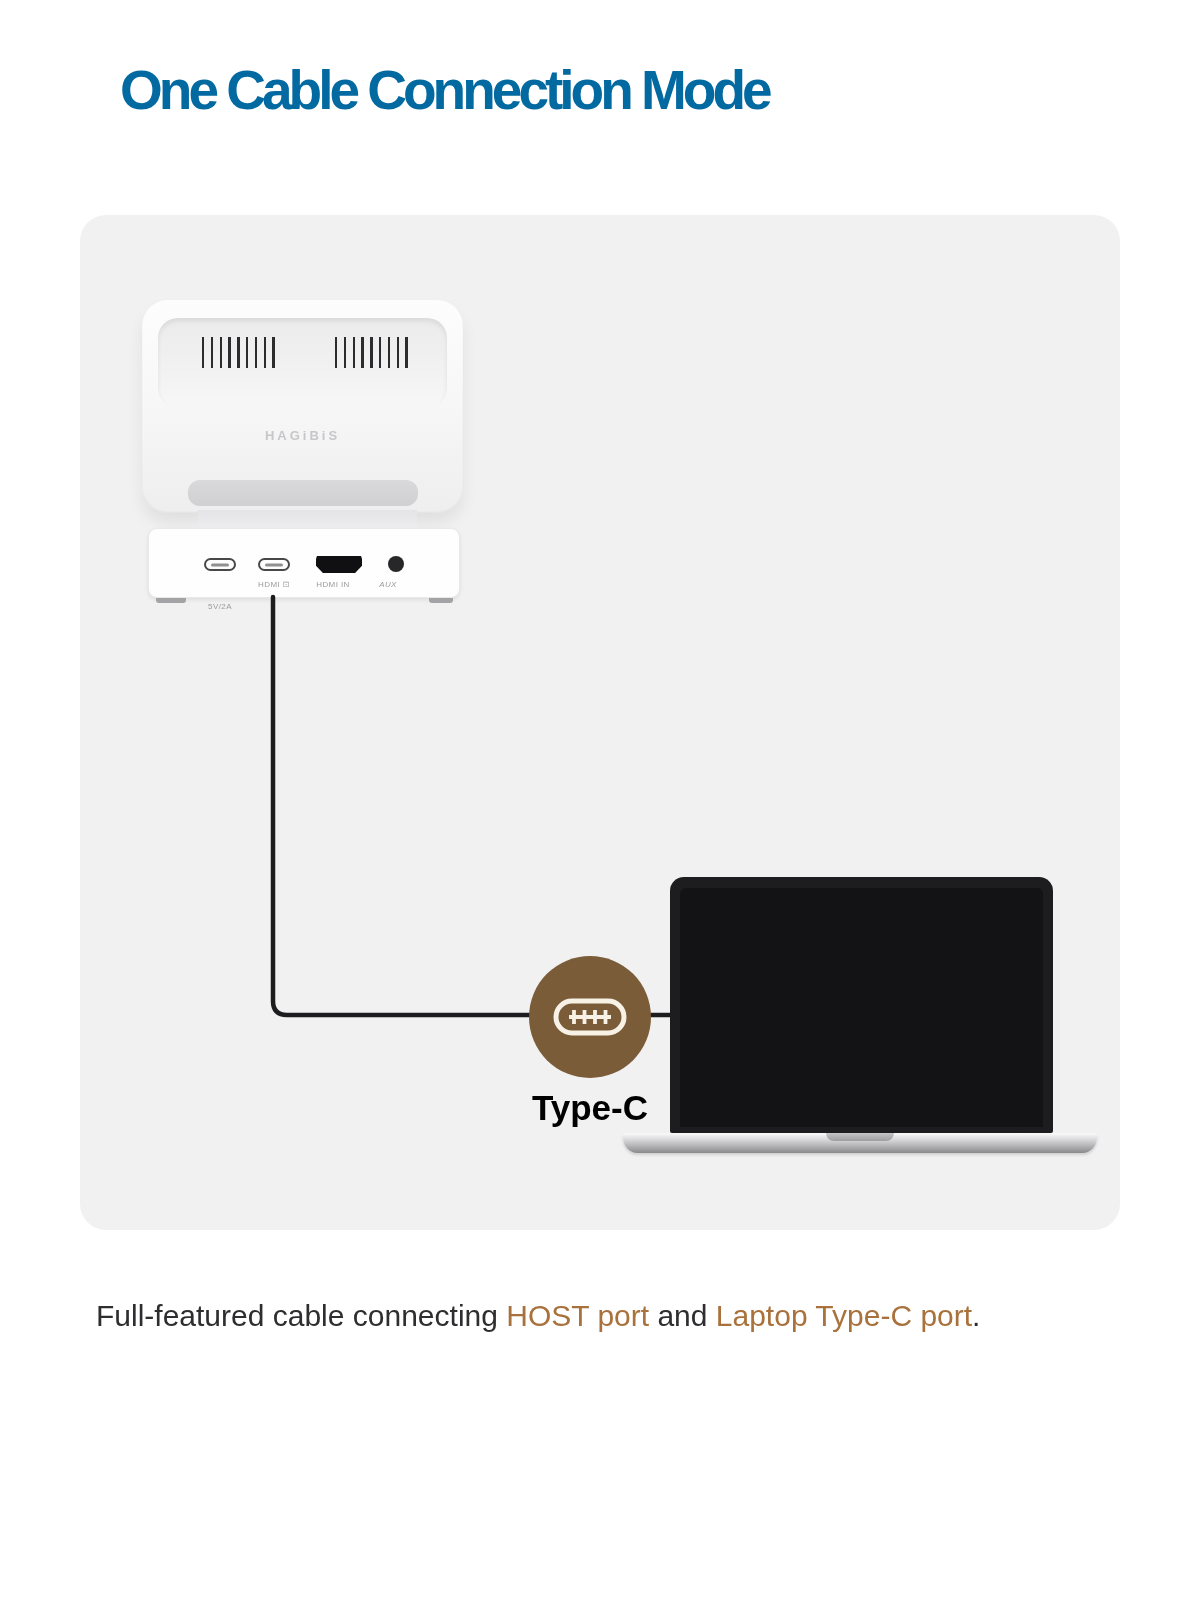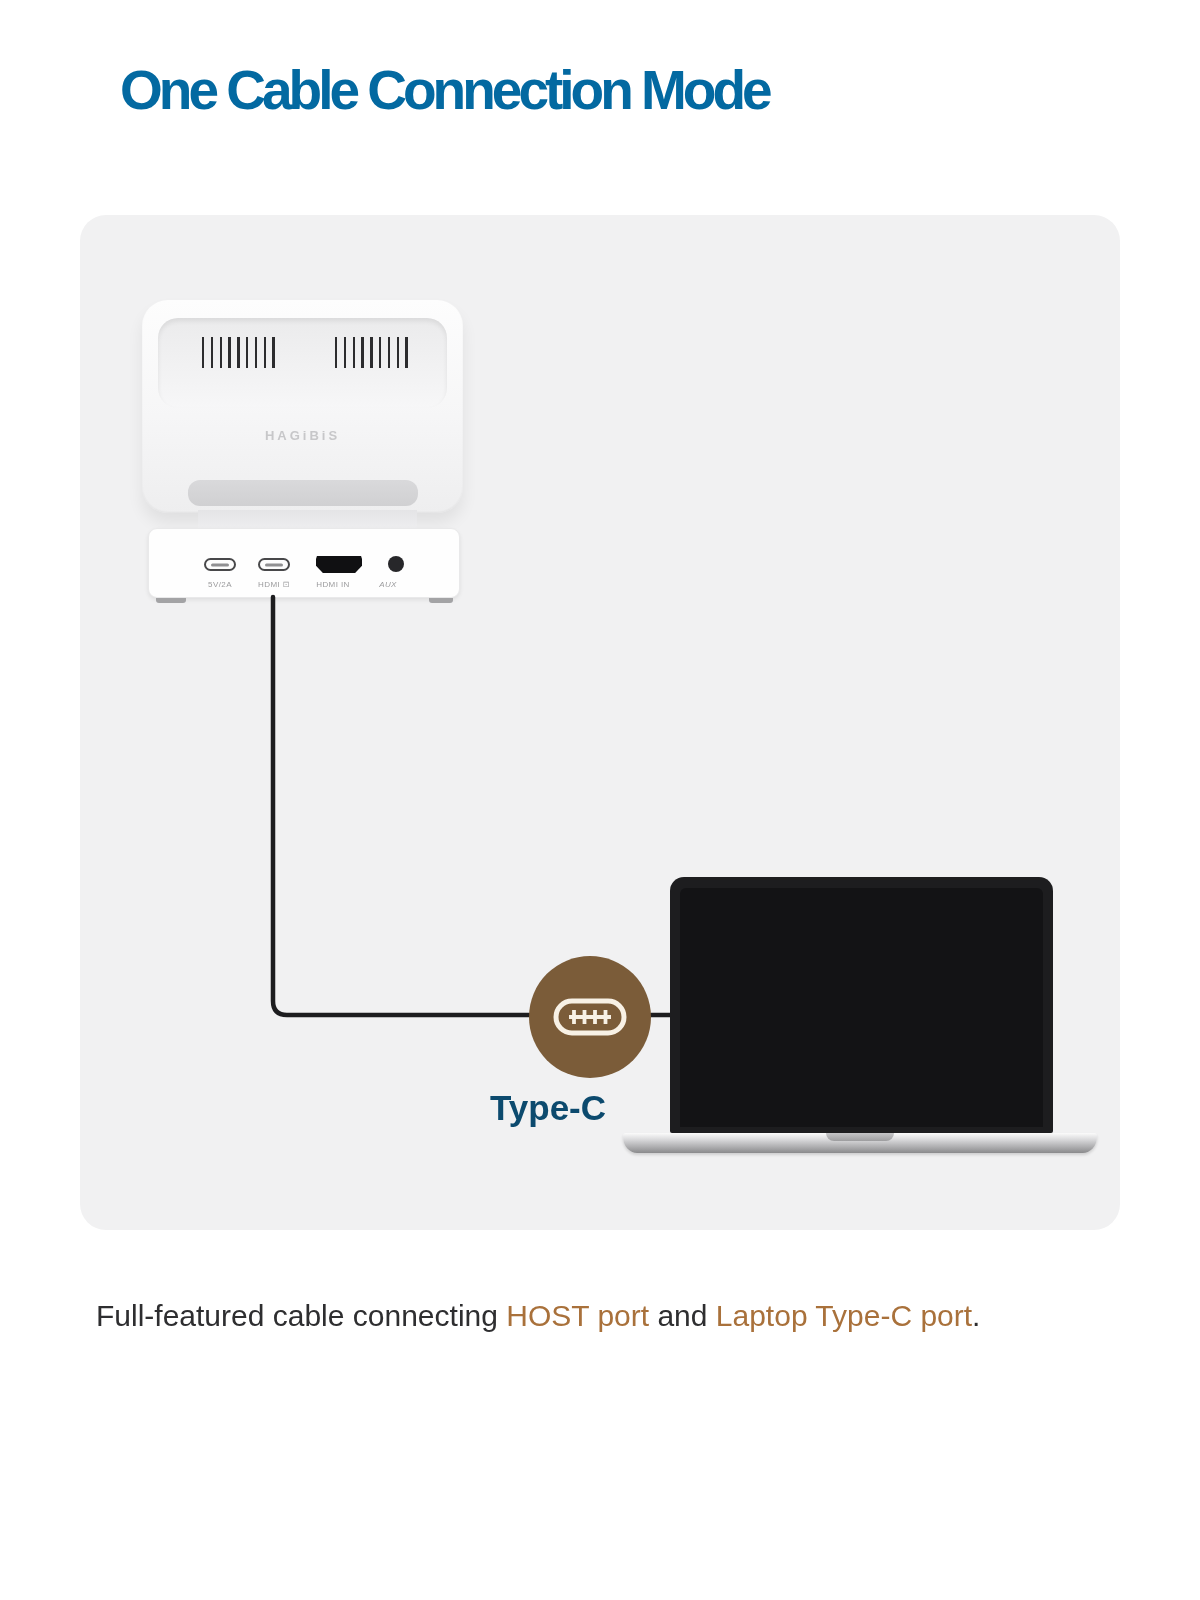--- a/index.html
+++ b/index.html
@@ -144,21 +144,21 @@
   .port-label {
     position: absolute;
     top: 51px;
     width: 64px;
     text-align: center;
     font-size: 8px;
     letter-spacing: 0.4px;
     color: #9b9b9d;
     white-space: nowrap;
   }
-  .pl-1 { left: 39px; }
+  .pl-1 { left: 39px; margin-top: 22px; }
   .pl-2 { left: 93px; }
   .pl-3 { left: 152px; }
   .pl-4 { left: 207px; font-style: italic; }
   .dock-foot {
     position: absolute;
     top: 69px;
     height: 5px;
     background: #a3a3a5;
     border-radius: 0 0 3px 3px;
   }
@@ -177,24 +177,24 @@
     background: #7b5c39;
     display: flex;
     align-items: center;
     justify-content: center;
   }
   .typec-label {
     position: absolute;
     left: 410px;
     top: 873px;
     width: 200px;
-    text-align: left;
+    text-align: center;
     font-size: 35px;
     font-weight: bold;
-    color: #0c4a6e;
+    color: #000000;
   }
   
   .laptop-screen {
     position: absolute;
     left: 590px;
     top: 662px;
     width: 383px;
     height: 256px;
     background: #1d1d1f;
     border-radius: 14px 14px 2px 2px;

